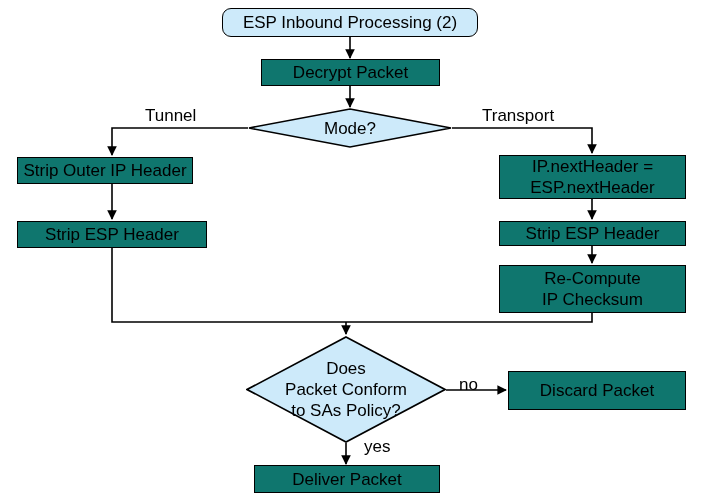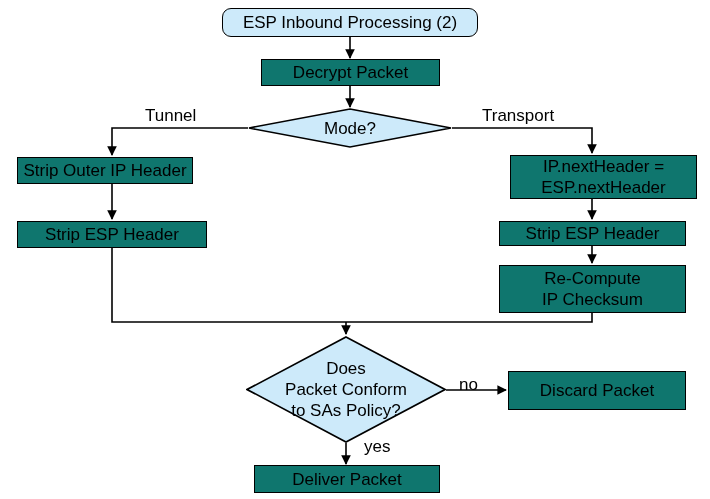--- a/index.html
+++ b/index.html
@@ -128,21 +128,21 @@
   </div>
 
   <div class="edge-label" style="left:145px; top:106px;">Tunnel</div>
 
   <div class="edge-label" style="left:482px; top:106px;">Transport</div>
 
   <div class="node box" style="left:17px; top:157px; width:176px; height:27px;">Strip Outer IP Header</div>
 
   <div class="node box" style="left:17px; top:221px; width:190px; height:27px;">Strip ESP Header</div>
 
-  <div class="node box" style="left:499px; top:155px; width:187px; height:44px; white-space:pre-line;margin-left:11px;">IP.nextHeader =
+  <div class="node box" style="left:499px; top:155px; width:187px; height:44px; white-space:pre-line;">IP.nextHeader =
 ESP.nextHeader</div>
 
   <div class="node box" style="left:499px; top:221px; width:187px; height:25px;">Strip ESP Header</div>
 
   <div class="node box" style="left:499px; top:265px; width:187px; height:48px; white-space:pre-line;">Re-Compute
 IP Checksum</div>
 
   <div class="diamond-wrap" style="left:246px; top:336px; width:200px; height:107px;">
     <svg width="200" height="107" viewBox="0 0 200 107" xmlns="http://www.w3.org/2000/svg">
       <polygon points="100,1 199,53.5 100,106 1,53.5" fill="#cdeafa" stroke="#000000" stroke-width="1.6"></polygon>

